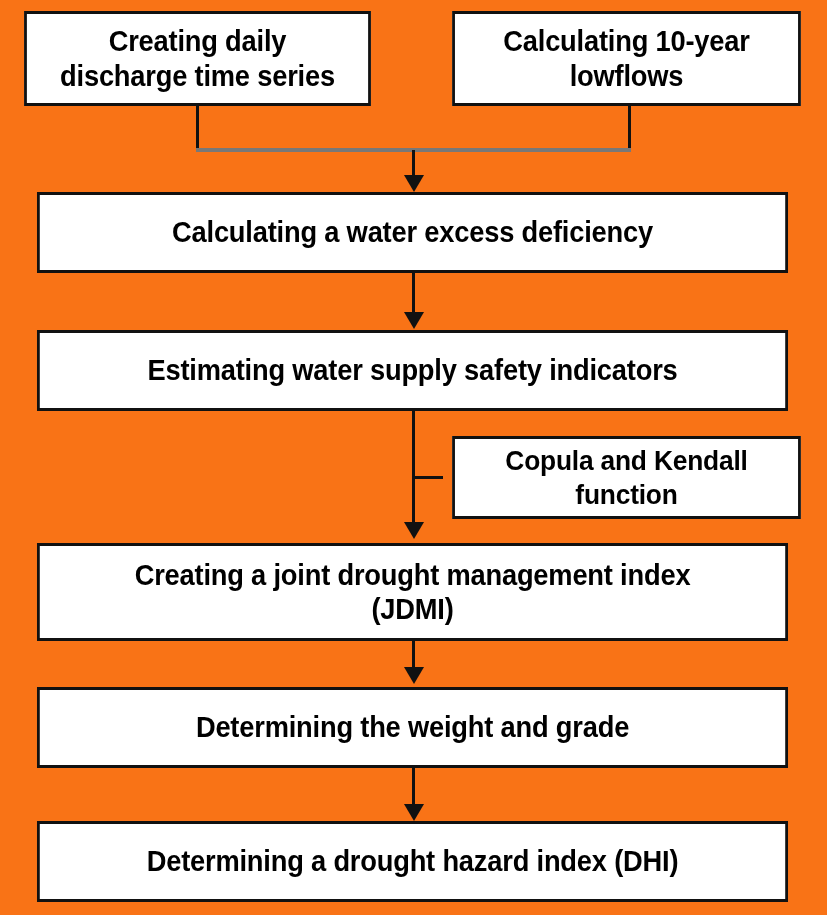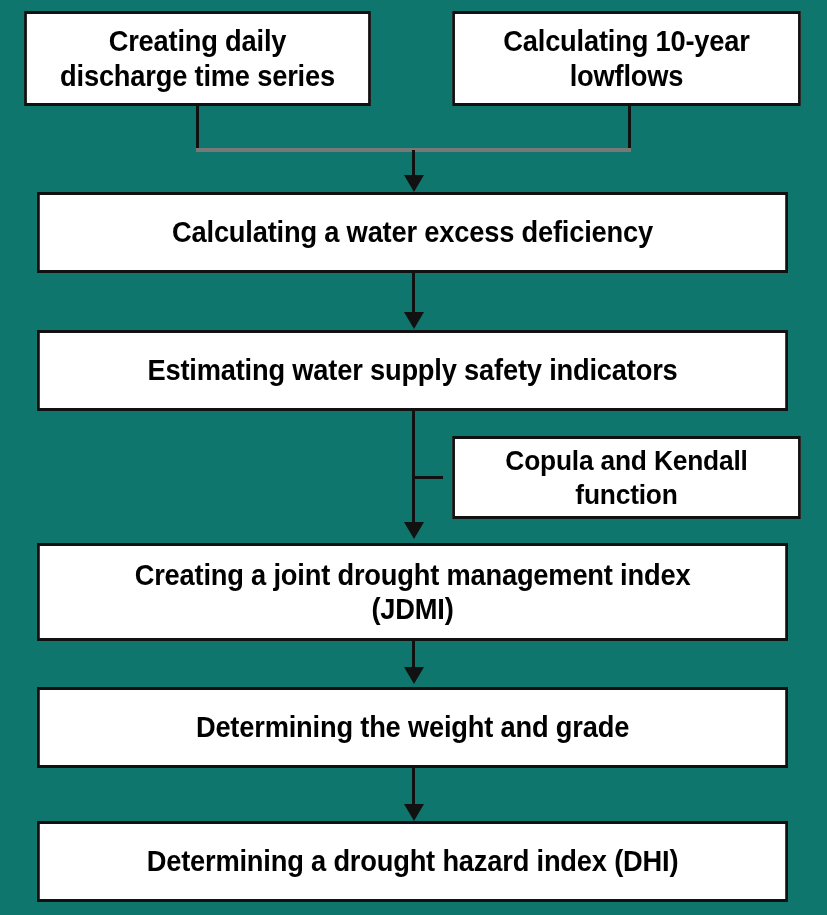--- a/index.html
+++ b/index.html
@@ -7,21 +7,21 @@
     padding: 0;
     background: #ffffff;
   }
   body {
     font-family: "Liberation Sans", "DejaVu Sans", sans-serif;
   }
   #canvas {
     position: relative;
     width: 827px;
     height: 915px;
-    background: #0f766e;
+    background: #f97316;
     overflow: hidden;
   }
   .node {
     position: absolute;
     box-sizing: border-box;
     border: 3px solid #111111;
     background: #ffffff;
     display: flex;
     align-items: center;
     justify-content: center;

